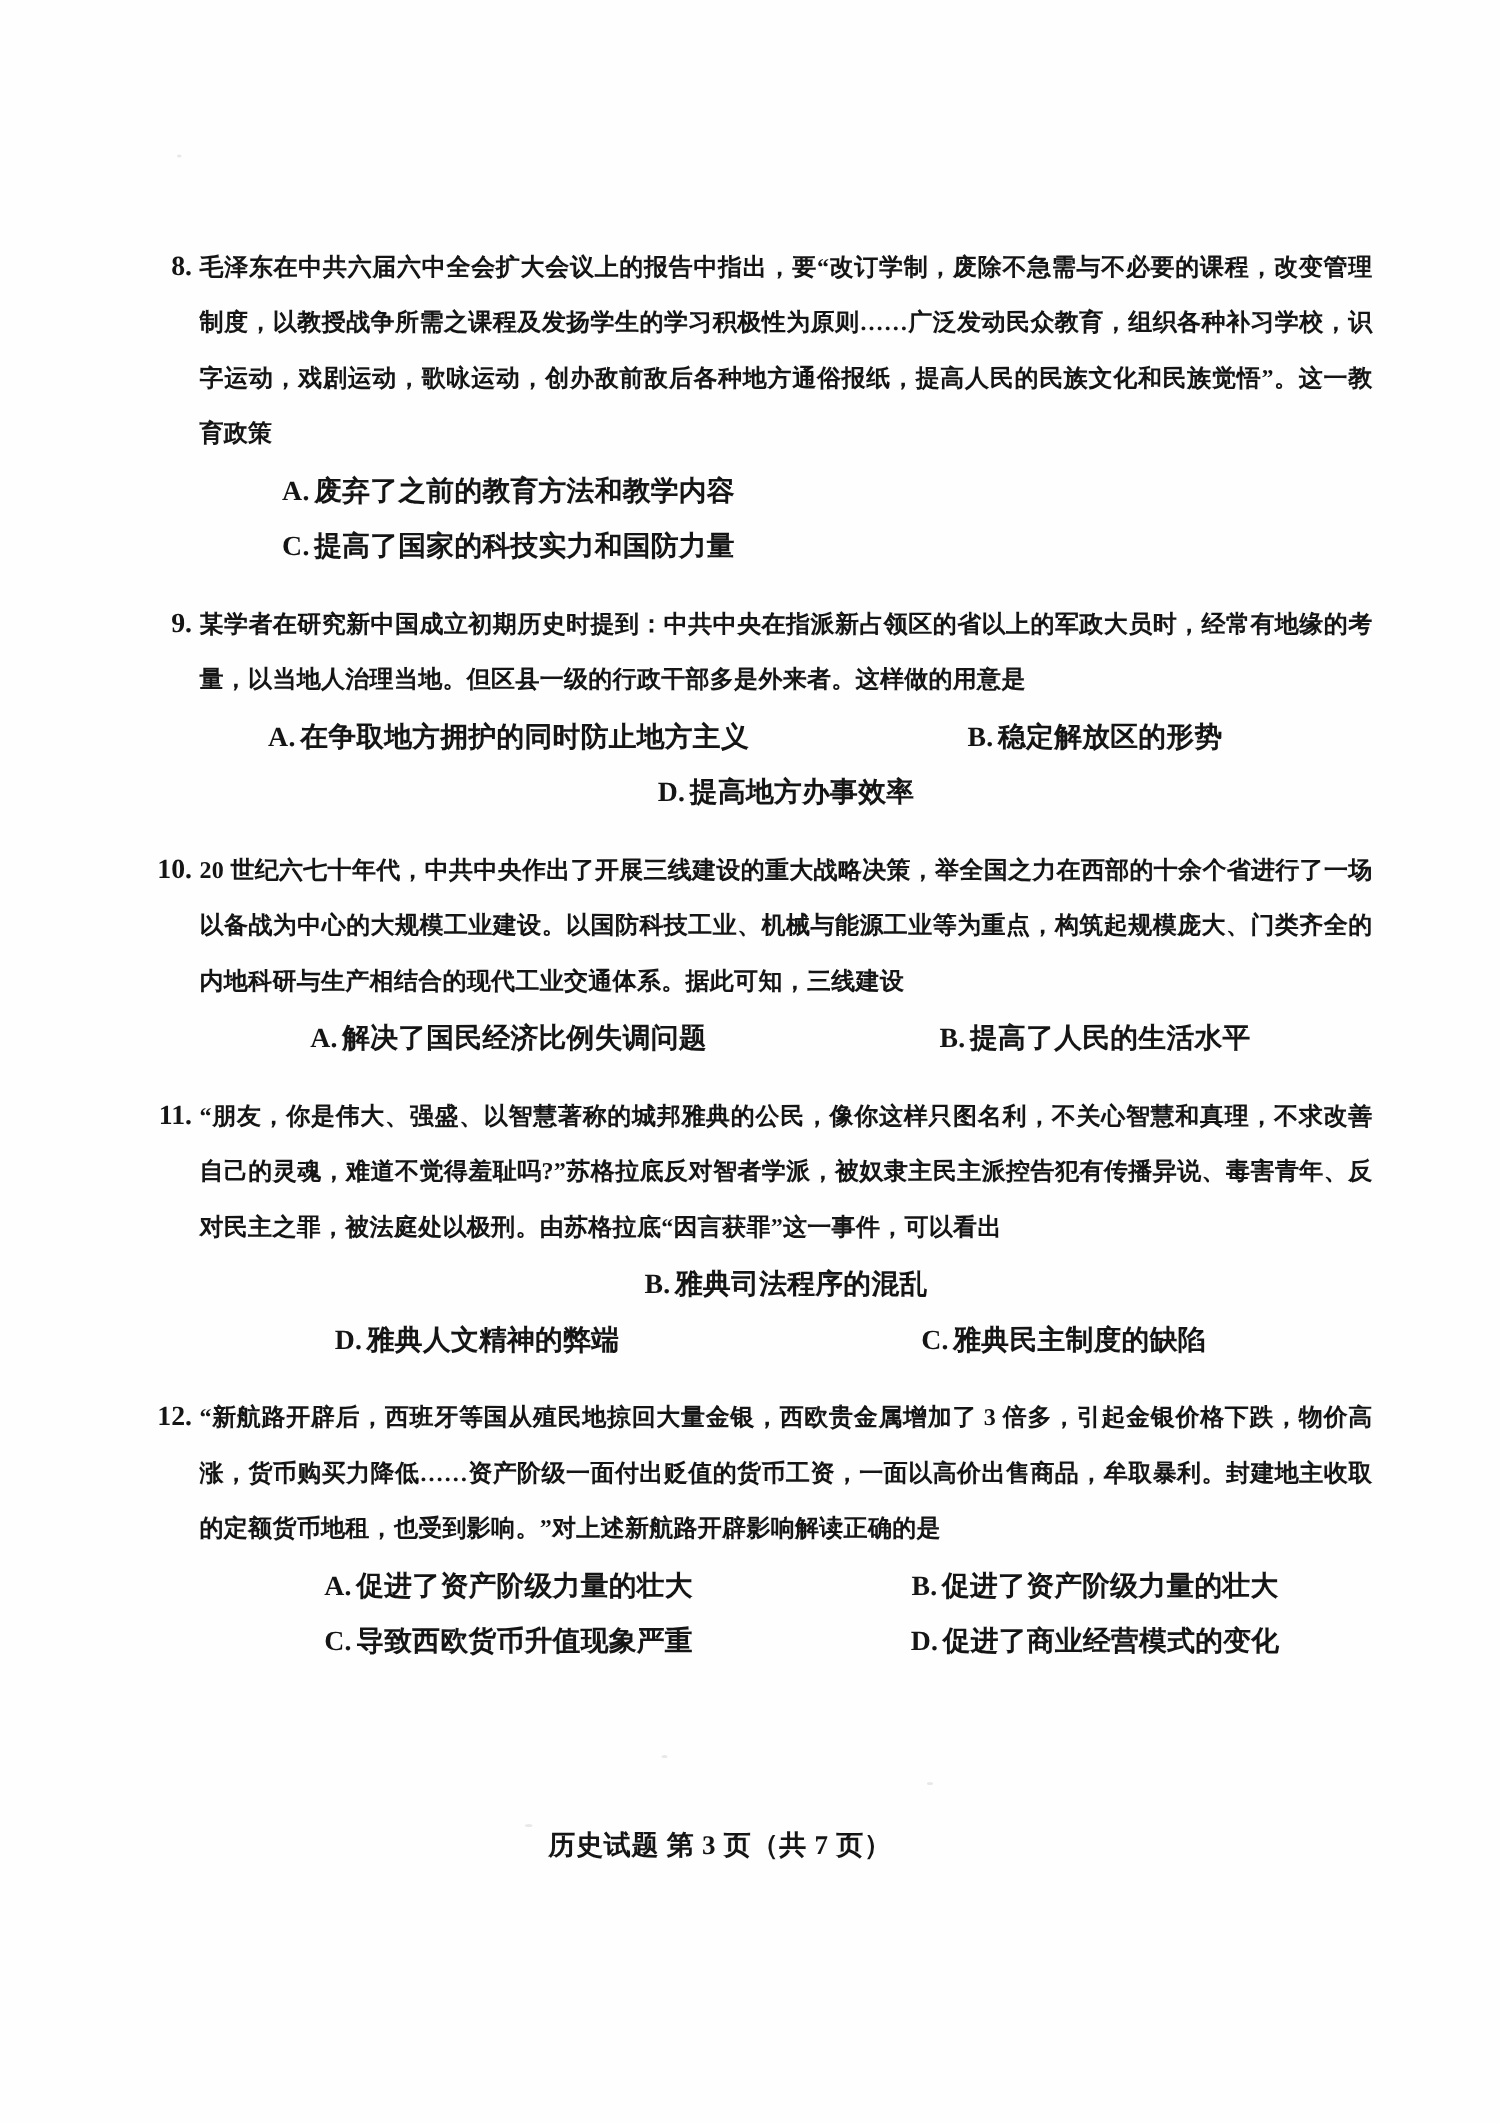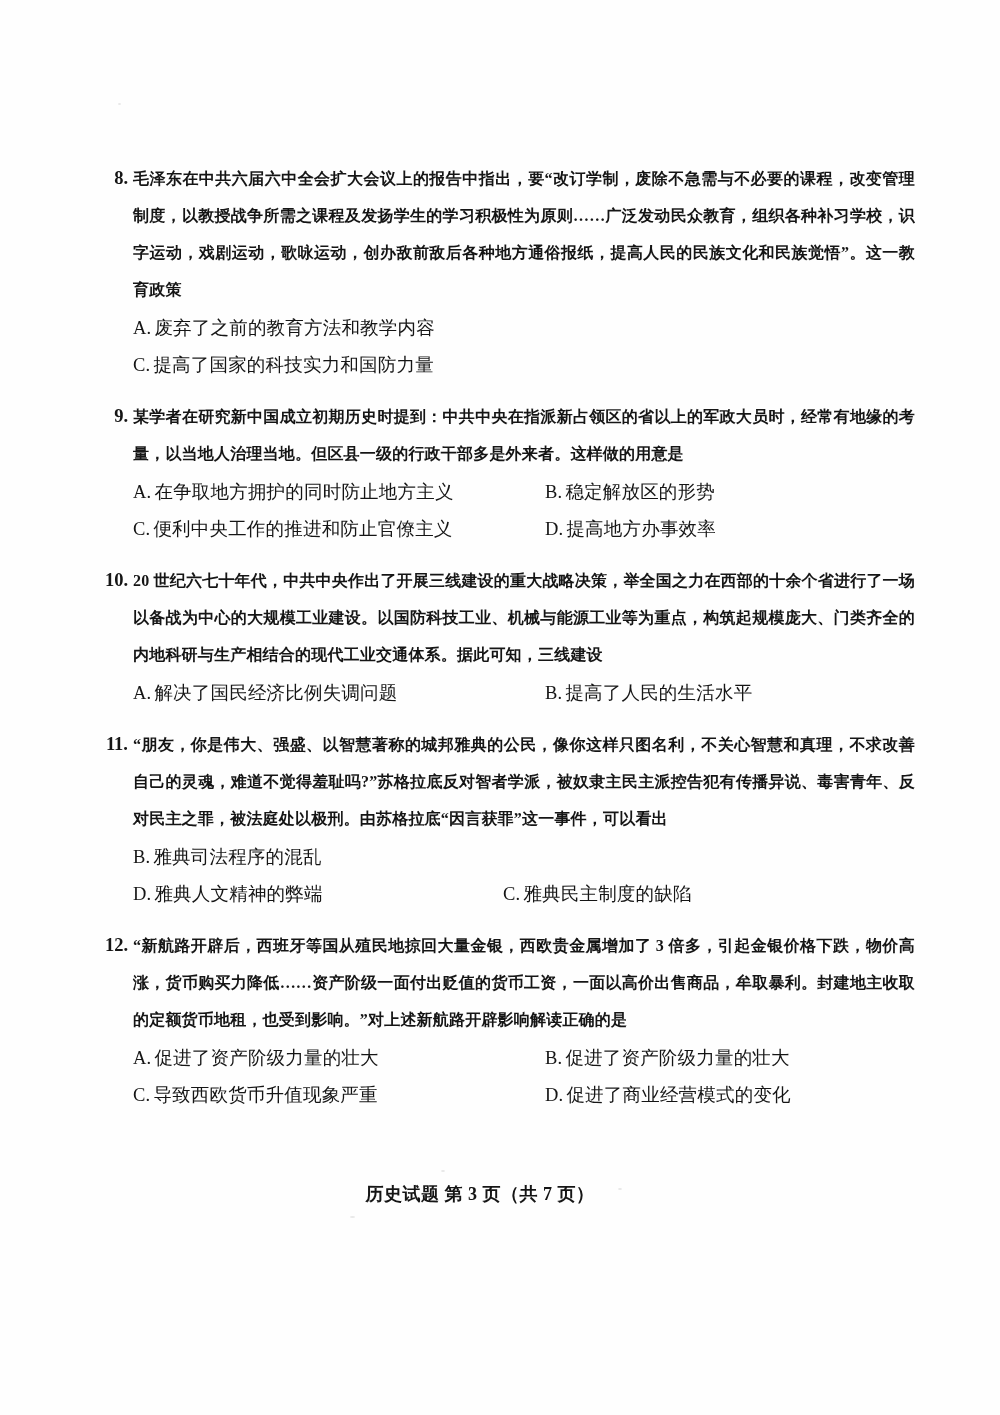--- a/index.html
+++ b/index.html
@@ -75,39 +75,40 @@
   .options {
     padding-left: 38px;
     margin-top: 2px;
   }
   .opt-row {
     display: flex;
     line-height: 37px;
   }
   .opt {
     font-size: 18.5px;
-    font-weight: 400;
+    font-weight: 700;
     line-height: 37px;
     letter-spacing: 0.2px;
     white-space: nowrap;
     font-family: "Liberation Serif", "DejaVu Serif", serif;
+    text-align: center;
   }
   .opt-a, .opt-c { width: 412px; flex: 0 0 412px; }
   .opt-b, .opt-d { flex: 1 1 auto; }
 
   .opt-letter {
     display: inline-block;
     margin-right: 3px;
   }
 
   
   .footer {
     position: absolute;
     left: 0;
-    top: 1182px;
+    top: 1218px;
     width: 960px;
     text-align: center;
     font-size: 18px;
     font-weight: 700;
     letter-spacing: 0.5px;
     font-family: "Liberation Serif", "DejaVu Serif", serif;
   }
 
   
   .speck {
@@ -152,23 +153,20 @@
       <div class="options">
         <div class="opt-row">
           <div class="opt opt-a">
             <span class="opt-letter">A.</span><span>在争取地方拥护的同时防止地方主义</span>
           </div>
           <div class="opt opt-b">
             <span class="opt-letter">B.</span><span>稳定解放区的形势</span>
           </div>
         </div>
         <div class="opt-row">
-          <div class="opt opt-c">
-            <span class="opt-letter">C.</span><span>便利中央工作的推进和防止官僚主义</span>
-          </div>
           <div class="opt opt-d">
             <span class="opt-letter">D.</span><span>提高地方办事效率</span>
           </div>
         </div>
       </div>
     </div>
 
     <div class="question">
       <div class="q-body">
         <span class="q-num wide">10.</span>

